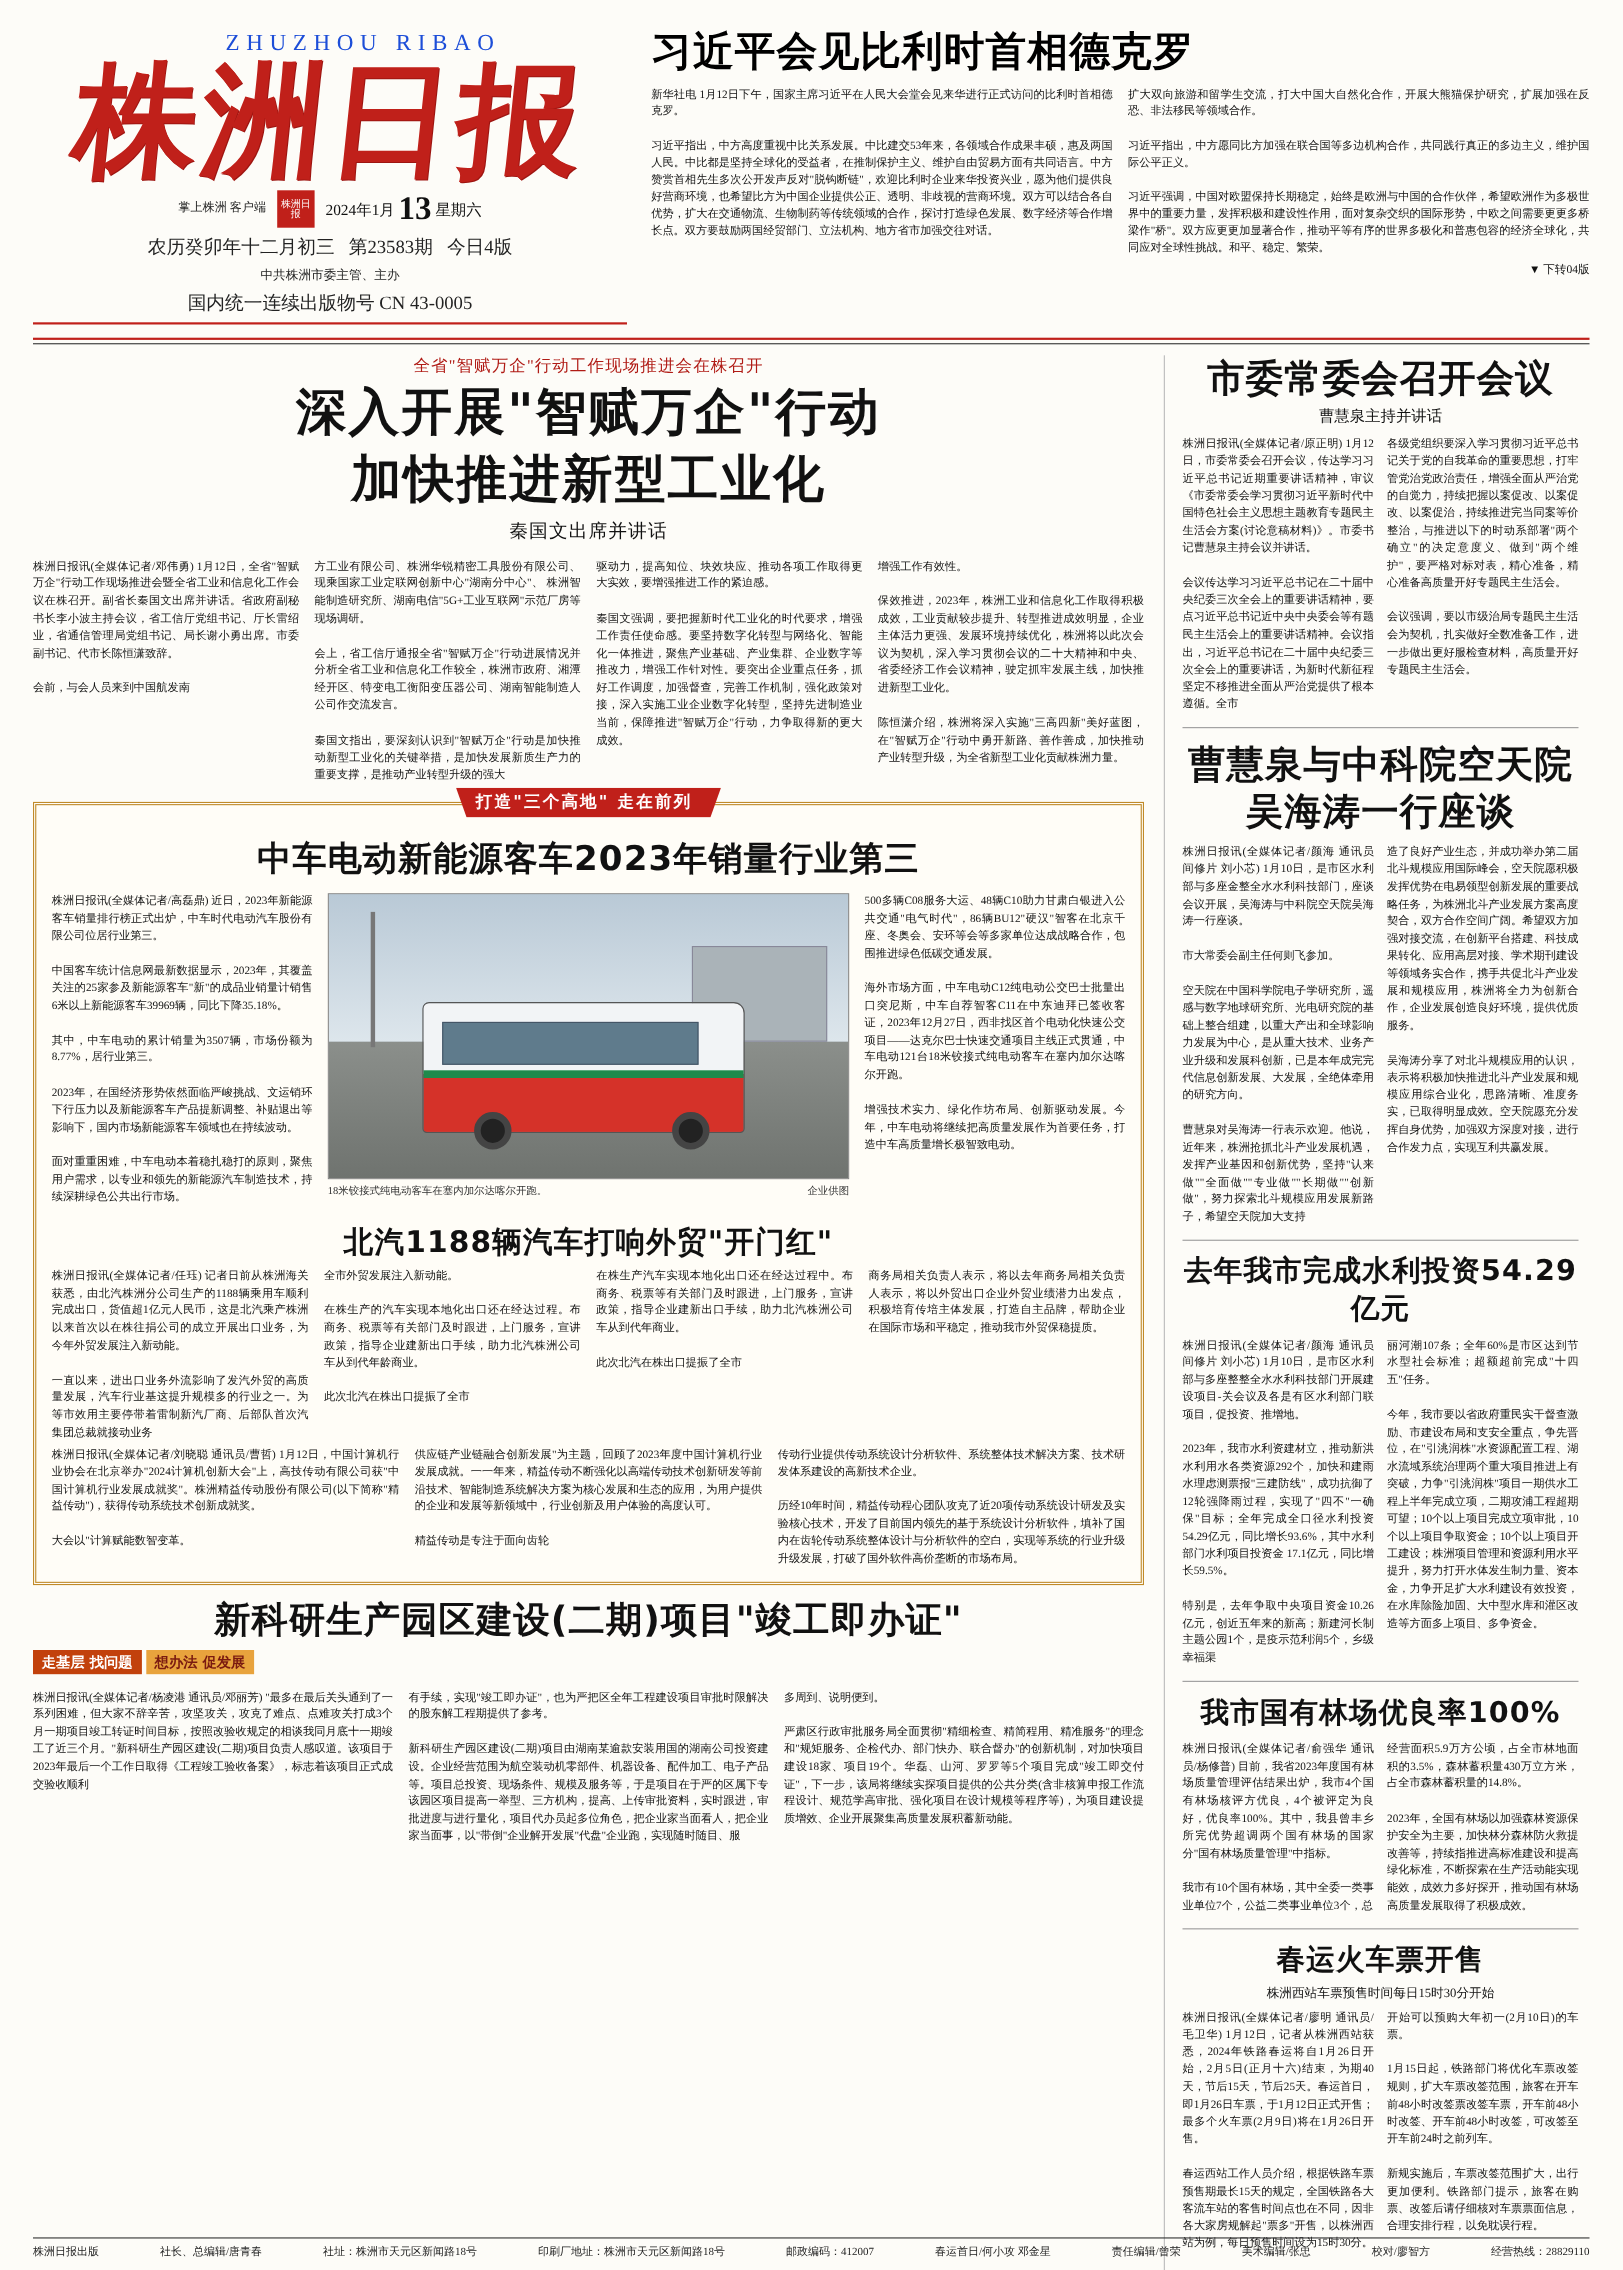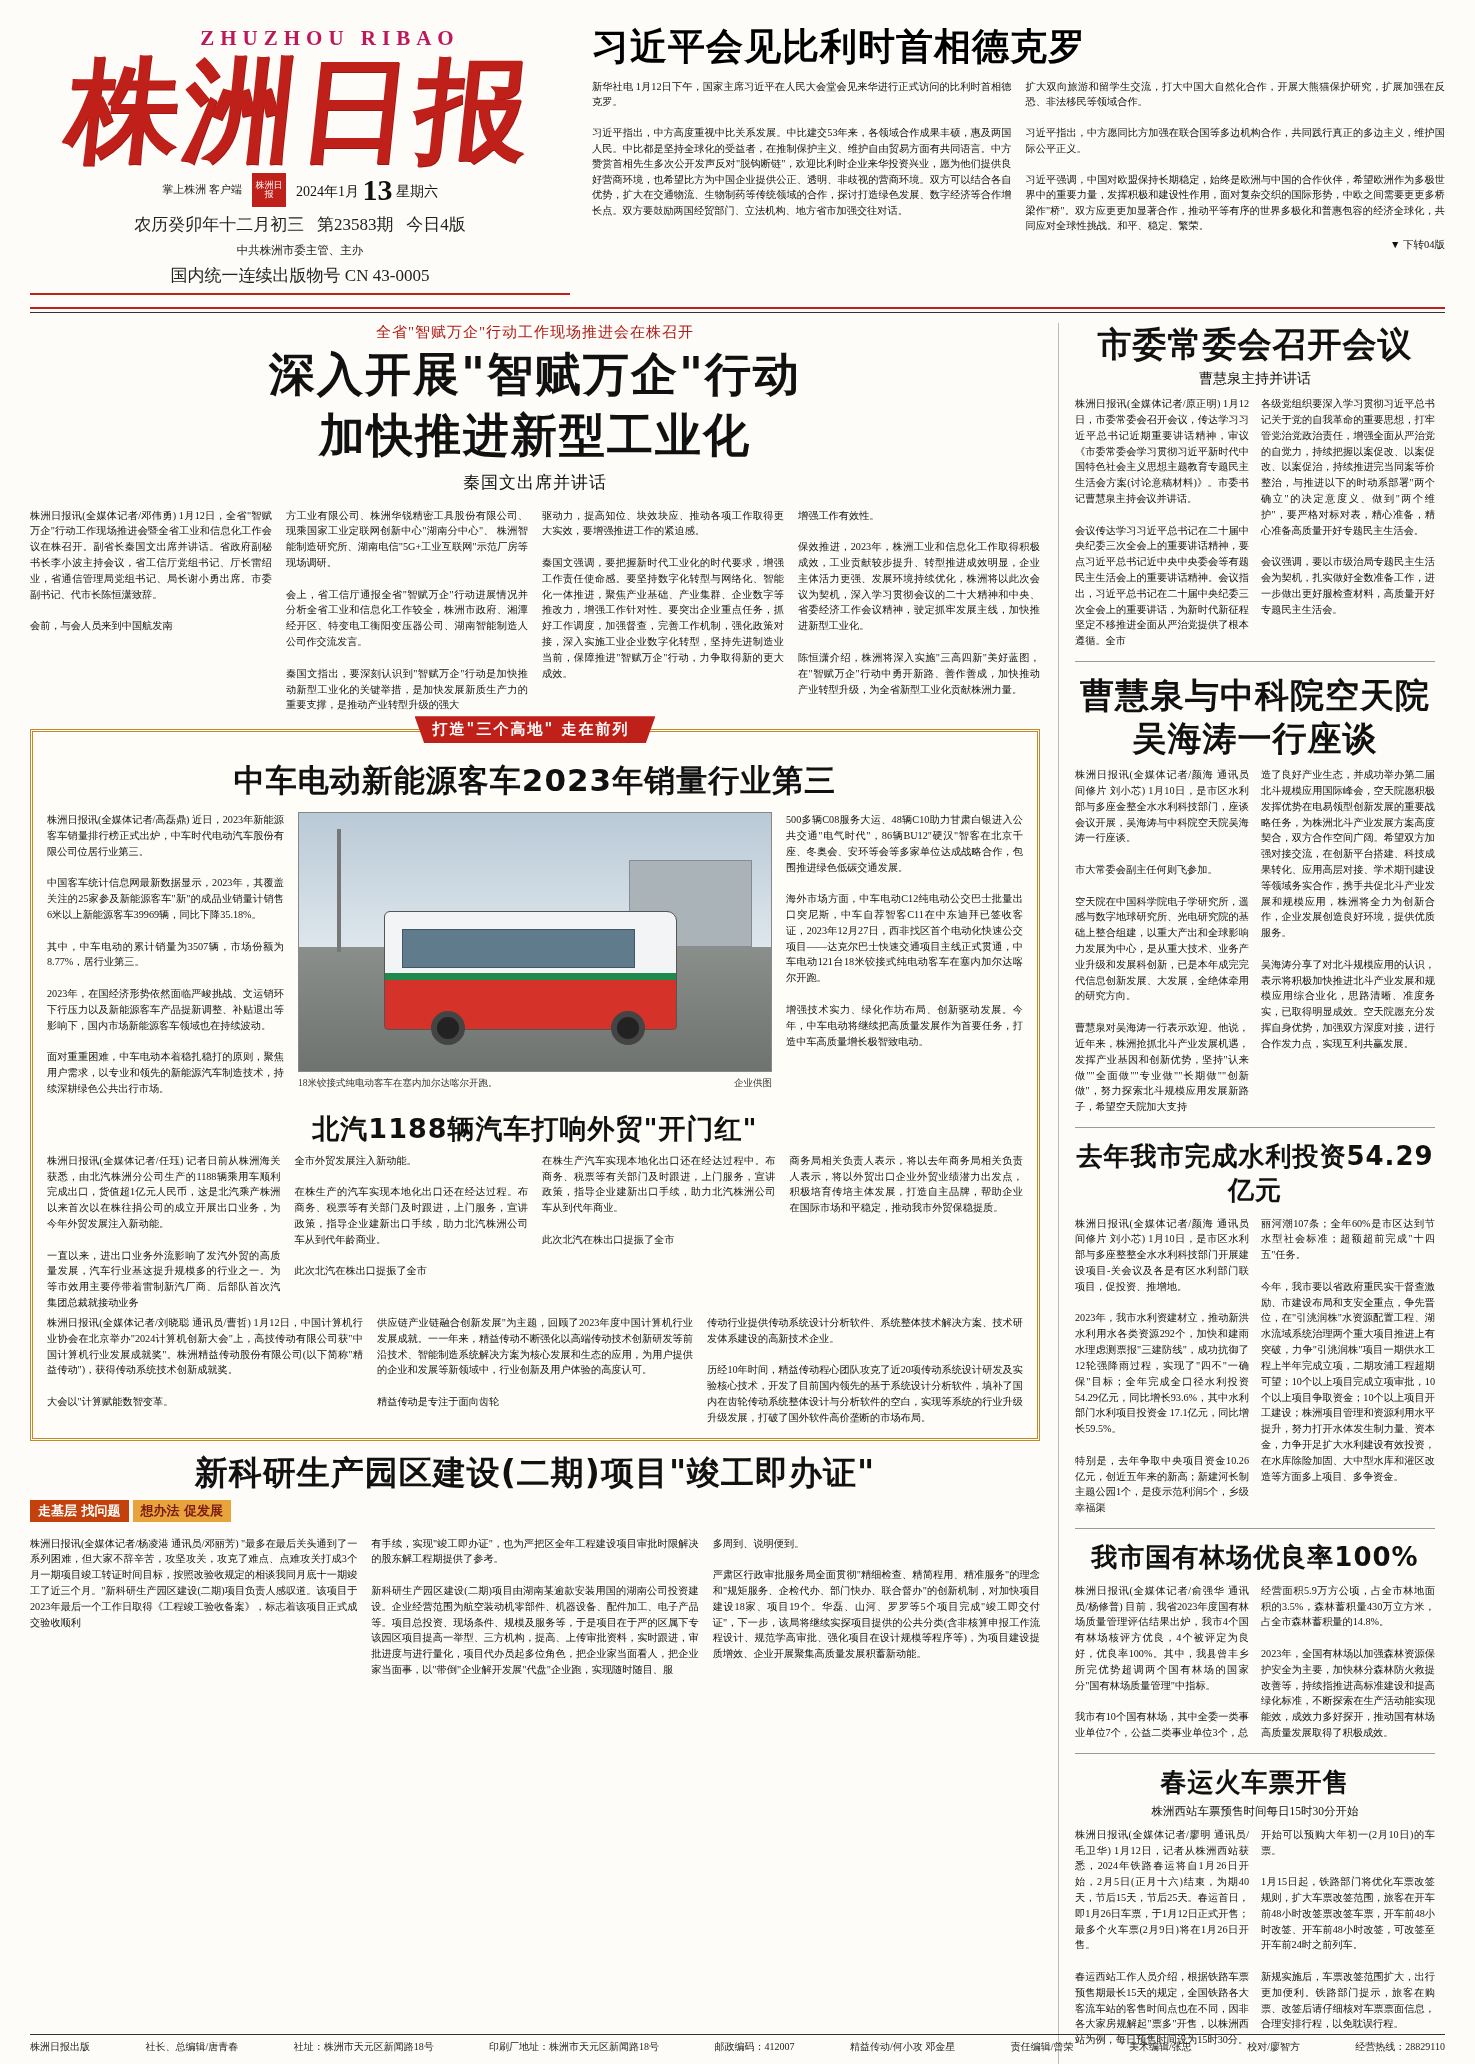--- a/index.html
+++ b/index.html
@@ -12,21 +12,21 @@
     color: #111;
     position: relative;
     overflow: hidden;
   }
   .page { width: 1475px; height: 2064px; padding: 26px 30px 0 30px; position: relative; }
 
   
   .masthead { display: flex; align-items: flex-start; }
   .logo-block { width: 540px; position: relative; }
   .pinyin { font-family: "Liberation Serif", serif; font-size: 21px; letter-spacing: 6px;
-            color: #be185d; text-align: center; font-weight: bold; margin-left: 60px; }
+            color: #1d4ed8; text-align: center; font-weight: normal; margin-left: 60px; }
   .logo-chars { font-family: "DejaVu Serif", serif; font-weight: bold; font-size: 112px;
                 color: #c0201a; letter-spacing: 4px; line-height: 1.05; text-align: center;
                 transform: skewX(-6deg); text-shadow: 1px 1px 0 #9d1511; }
   .logo-under { display: flex; align-items: center; justify-content: center; gap: 10px; margin-top: 4px; }
   .seal { width: 34px; height: 34px; background: #c0201a; color: #fff; font-size: 9px;
           display:flex; align-items:center; justify-content:center; text-align:center; line-height:1.0;}
   .mast-small { font-size: 11px; line-height: 1.35; color: #222; }
   .mast-date { font-size: 14px; }
   .mast-date .day { font-size: 30px; font-weight: bold; vertical-align: -4px; }
   .mast-line { text-align: center; font-size: 11.5px; margin-top: 7px; color:#222; }
@@ -357,19 +357,19 @@
       </div>
     </div>
   </div>
 
   <div class="footer">
     <span>株洲日报出版</span>
     <span>社长、总编辑/唐青春</span>
     <span>社址：株洲市天元区新闻路18号</span>
     <span>印刷厂地址：株洲市天元区新闻路18号</span>
     <span>邮政编码：412007</span>
-    <span>精益传动/何小攻  邓金星</span>
+    <span>春运首日/何小攻  邓金星</span>
     <span>责任编辑/曾荣</span>
     <span>美术编辑/张忠</span>
     <span>校对/廖智方</span>
     <span>经营热线：28829110</span>
   </div>
 </div>
 
 </body></html>

